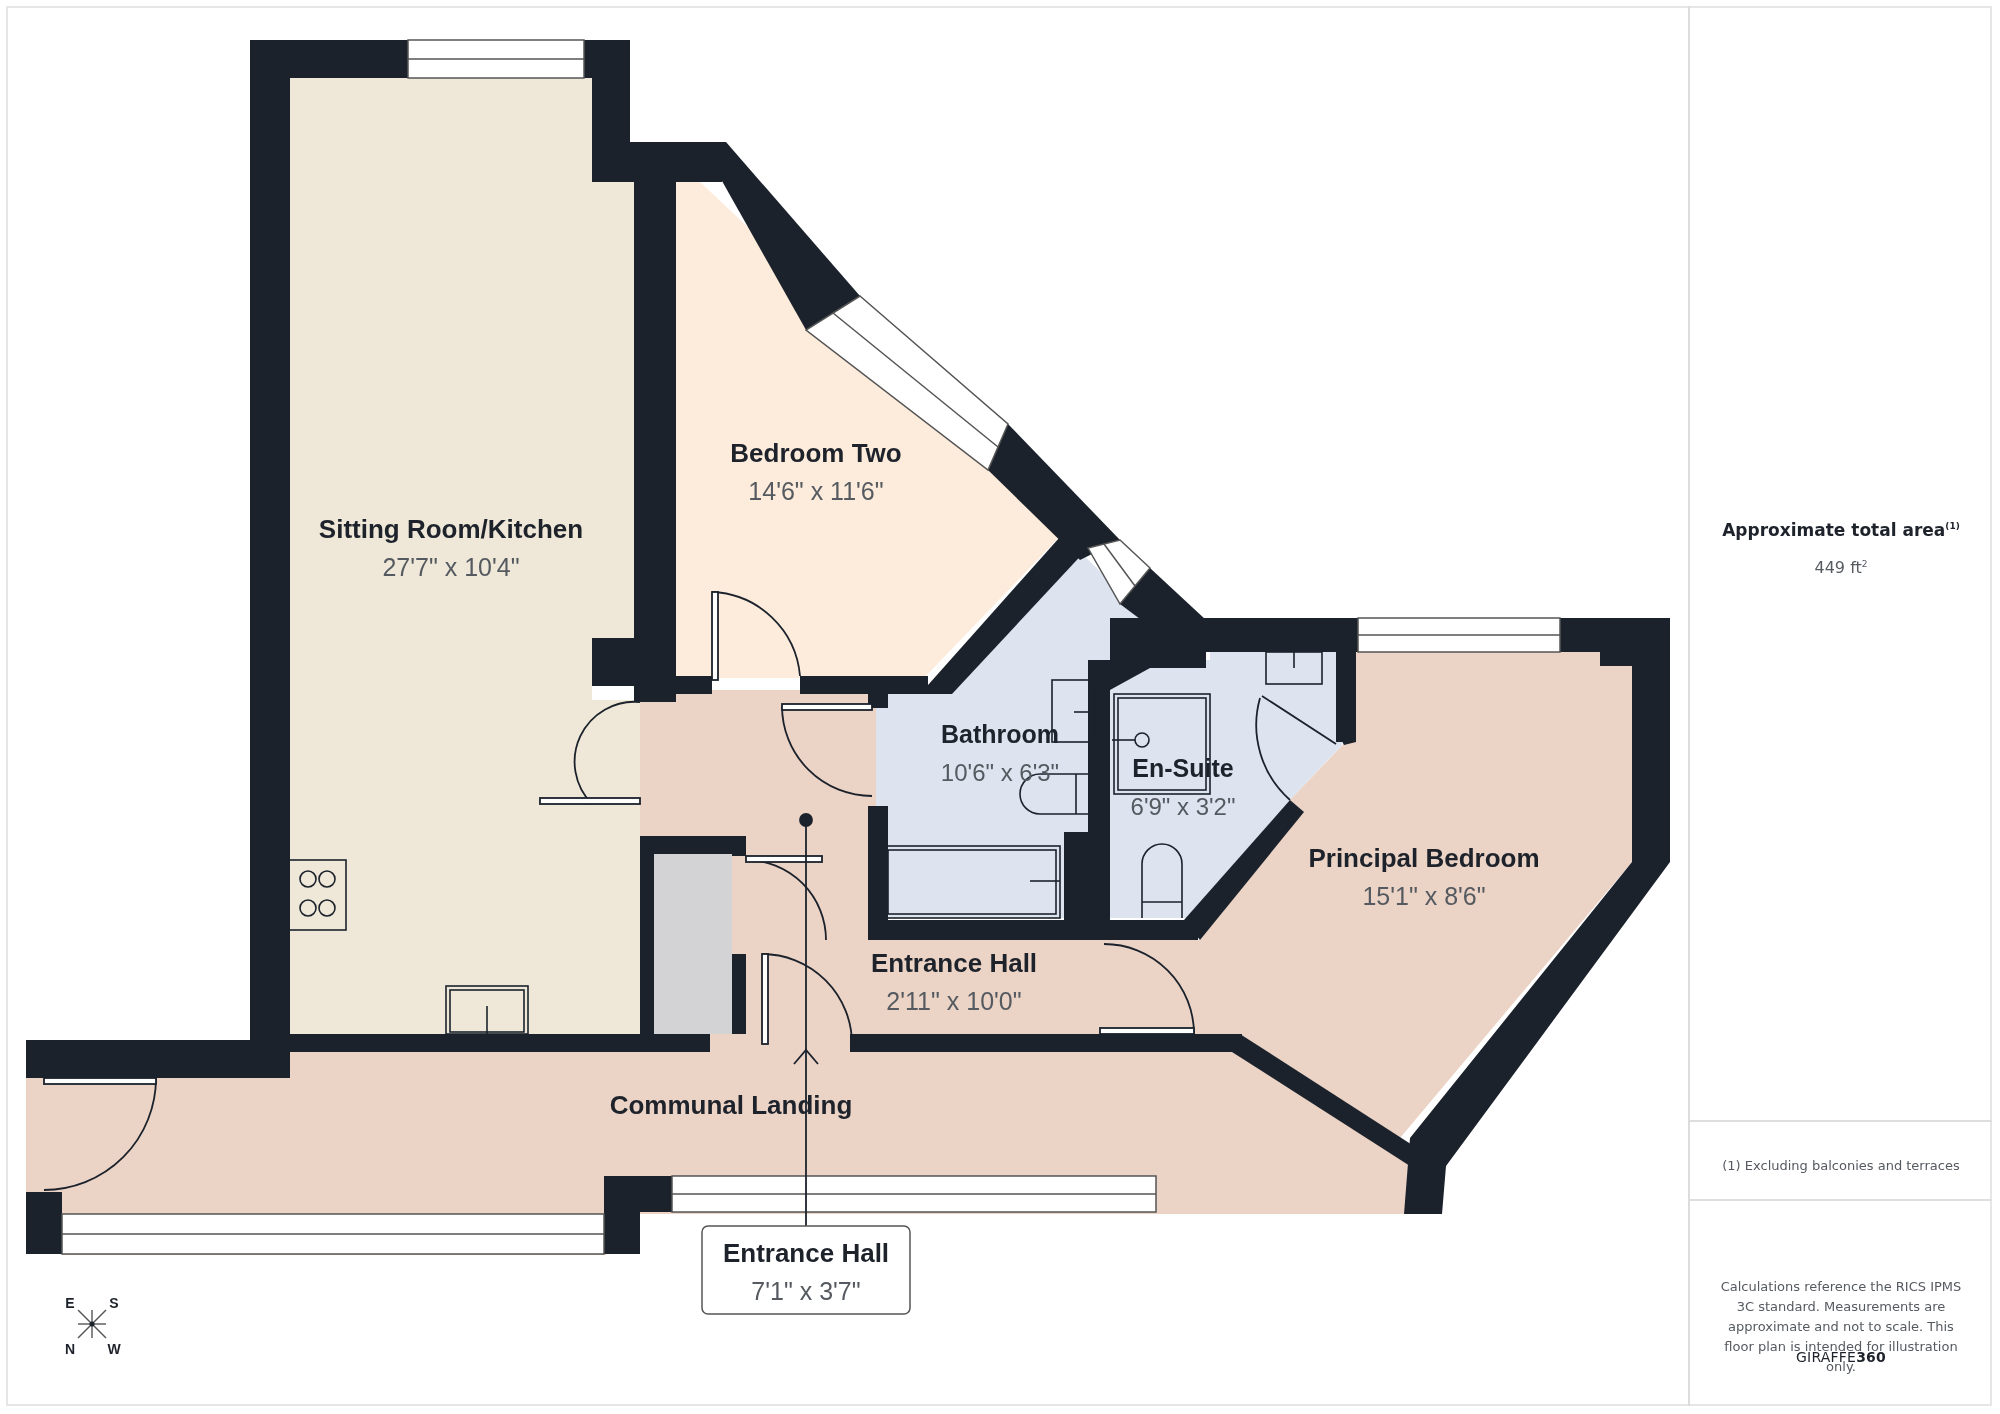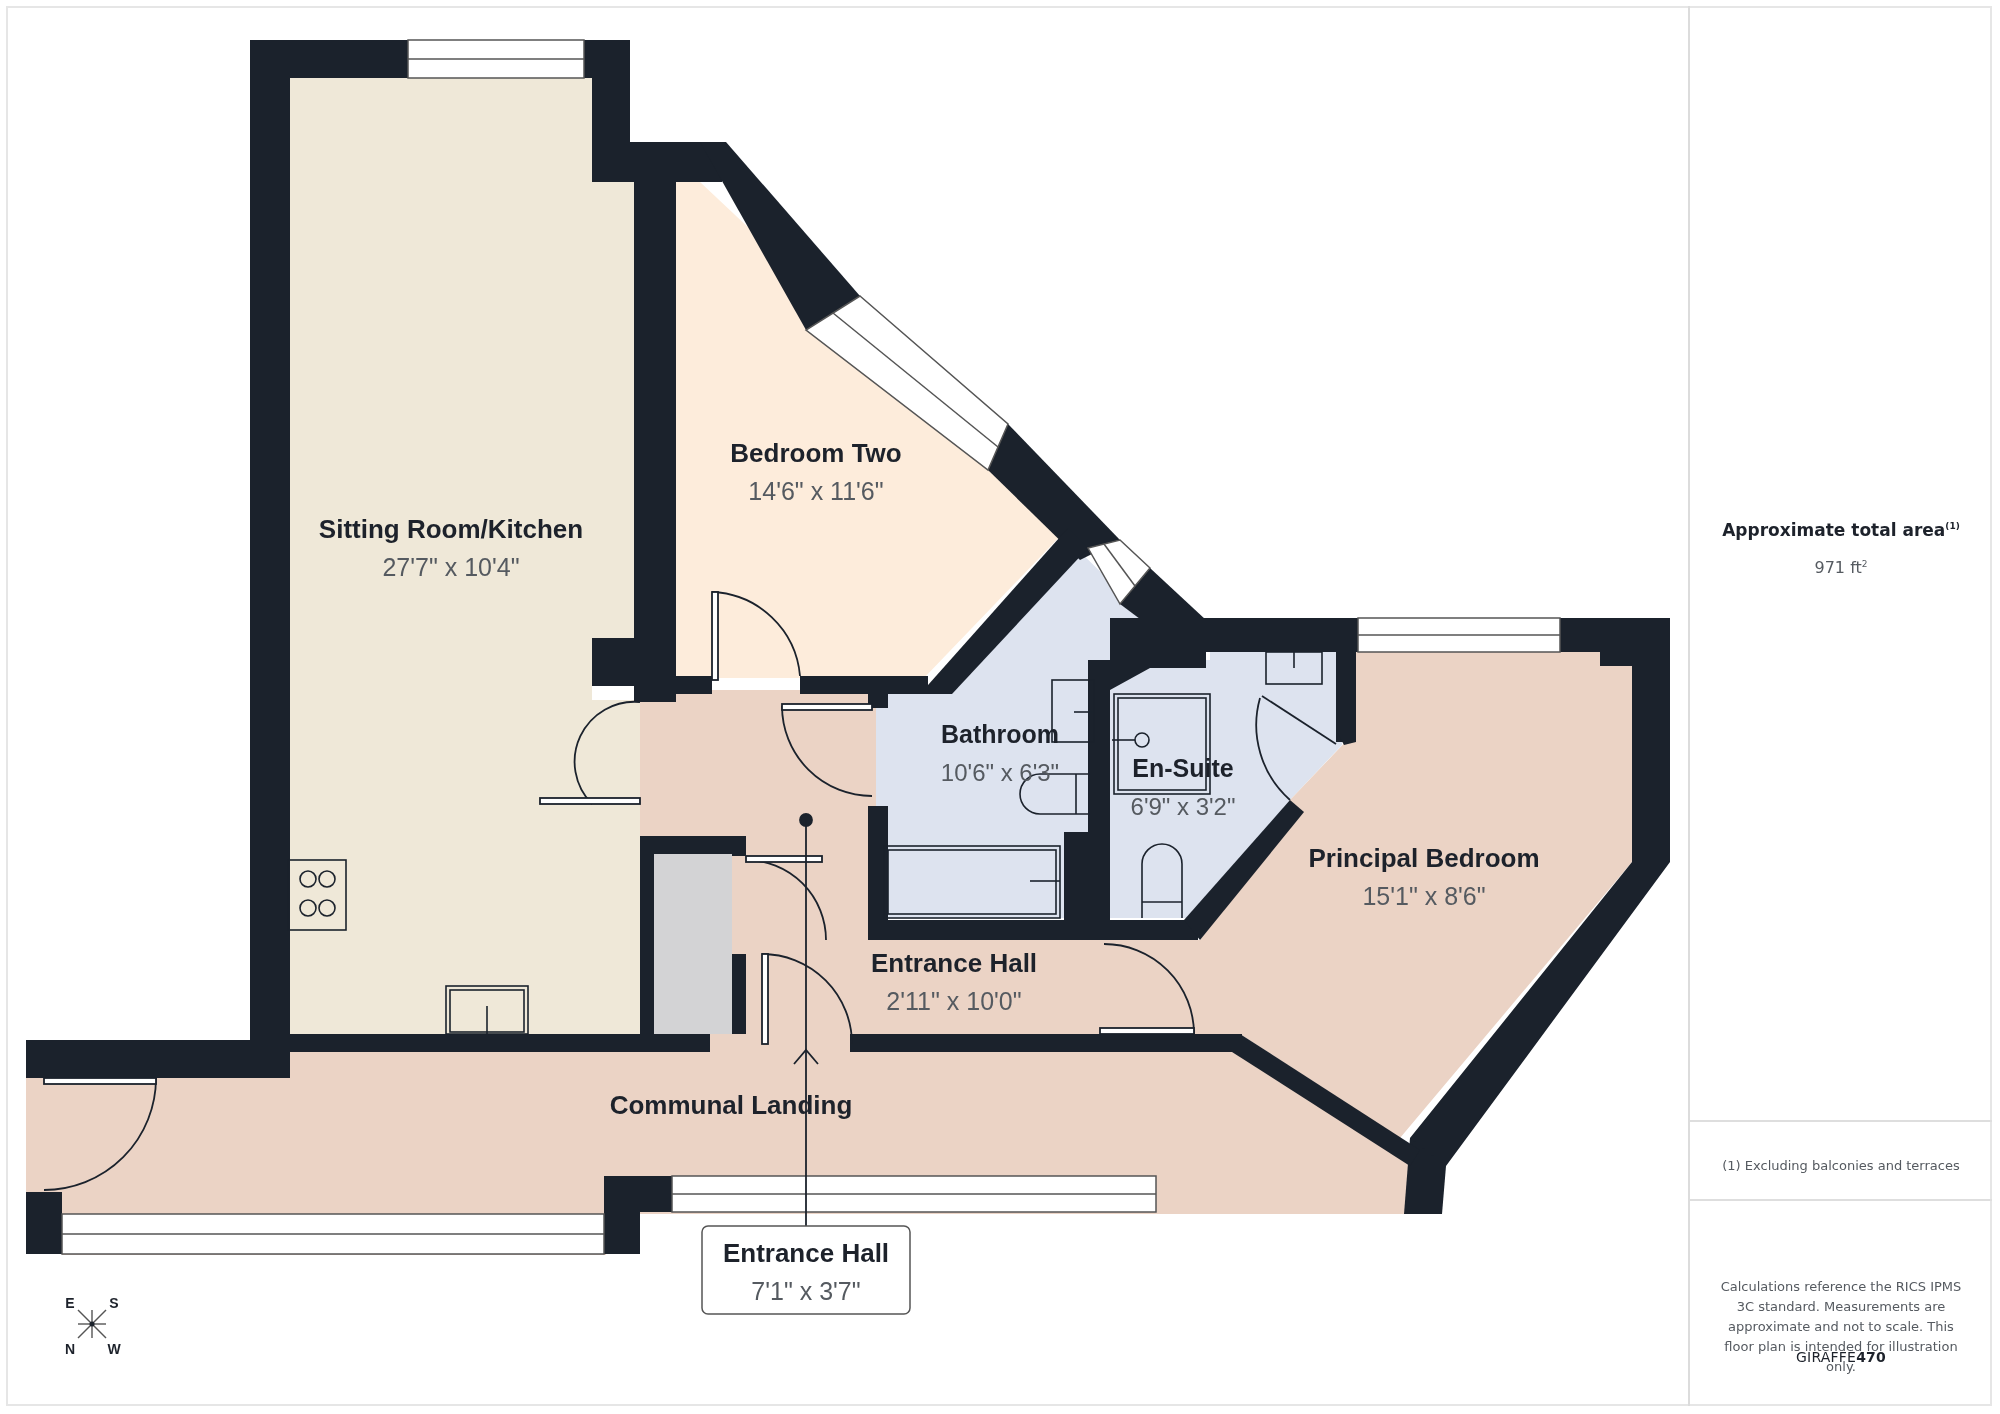--- a/index.html
+++ b/index.html
@@ -202,22 +202,22 @@
     <text class="compass-label" x="70" y="1354" text-anchor="middle">N</text>
     <text class="compass-label" x="114" y="1354" text-anchor="middle">W</text>
   </g>
 </svg>
 
 <div class="sidebar">
   <div class="side-section area-title">
     <span>Approximate total area</span><sup>(1)</sup>
   </div>
   <div class="side-section area-value">
-    <span>971 ft</span><sup>2</sup>
+    <span>449 ft</span><sup>2</sup>
   </div>
   <div class="divider" style="top:1114px;"></div>
   <div class="side-section footnote">(1) Excluding balconies and terraces</div>
   <div class="divider" style="top:1193px;"></div>
   <div class="side-section disclaimer">Calculations reference the RICS IPMS 3C standard. Measurements are approximate and not to scale. This floor plan is intended for illustration only.</div>
   <div class="side-section brand">
-    <span>GIRAFFE</span><b>470</b>
+    <span>GIRAFFE</span><b>360</b>
   </div>
 </div>
 
 </body></html>

